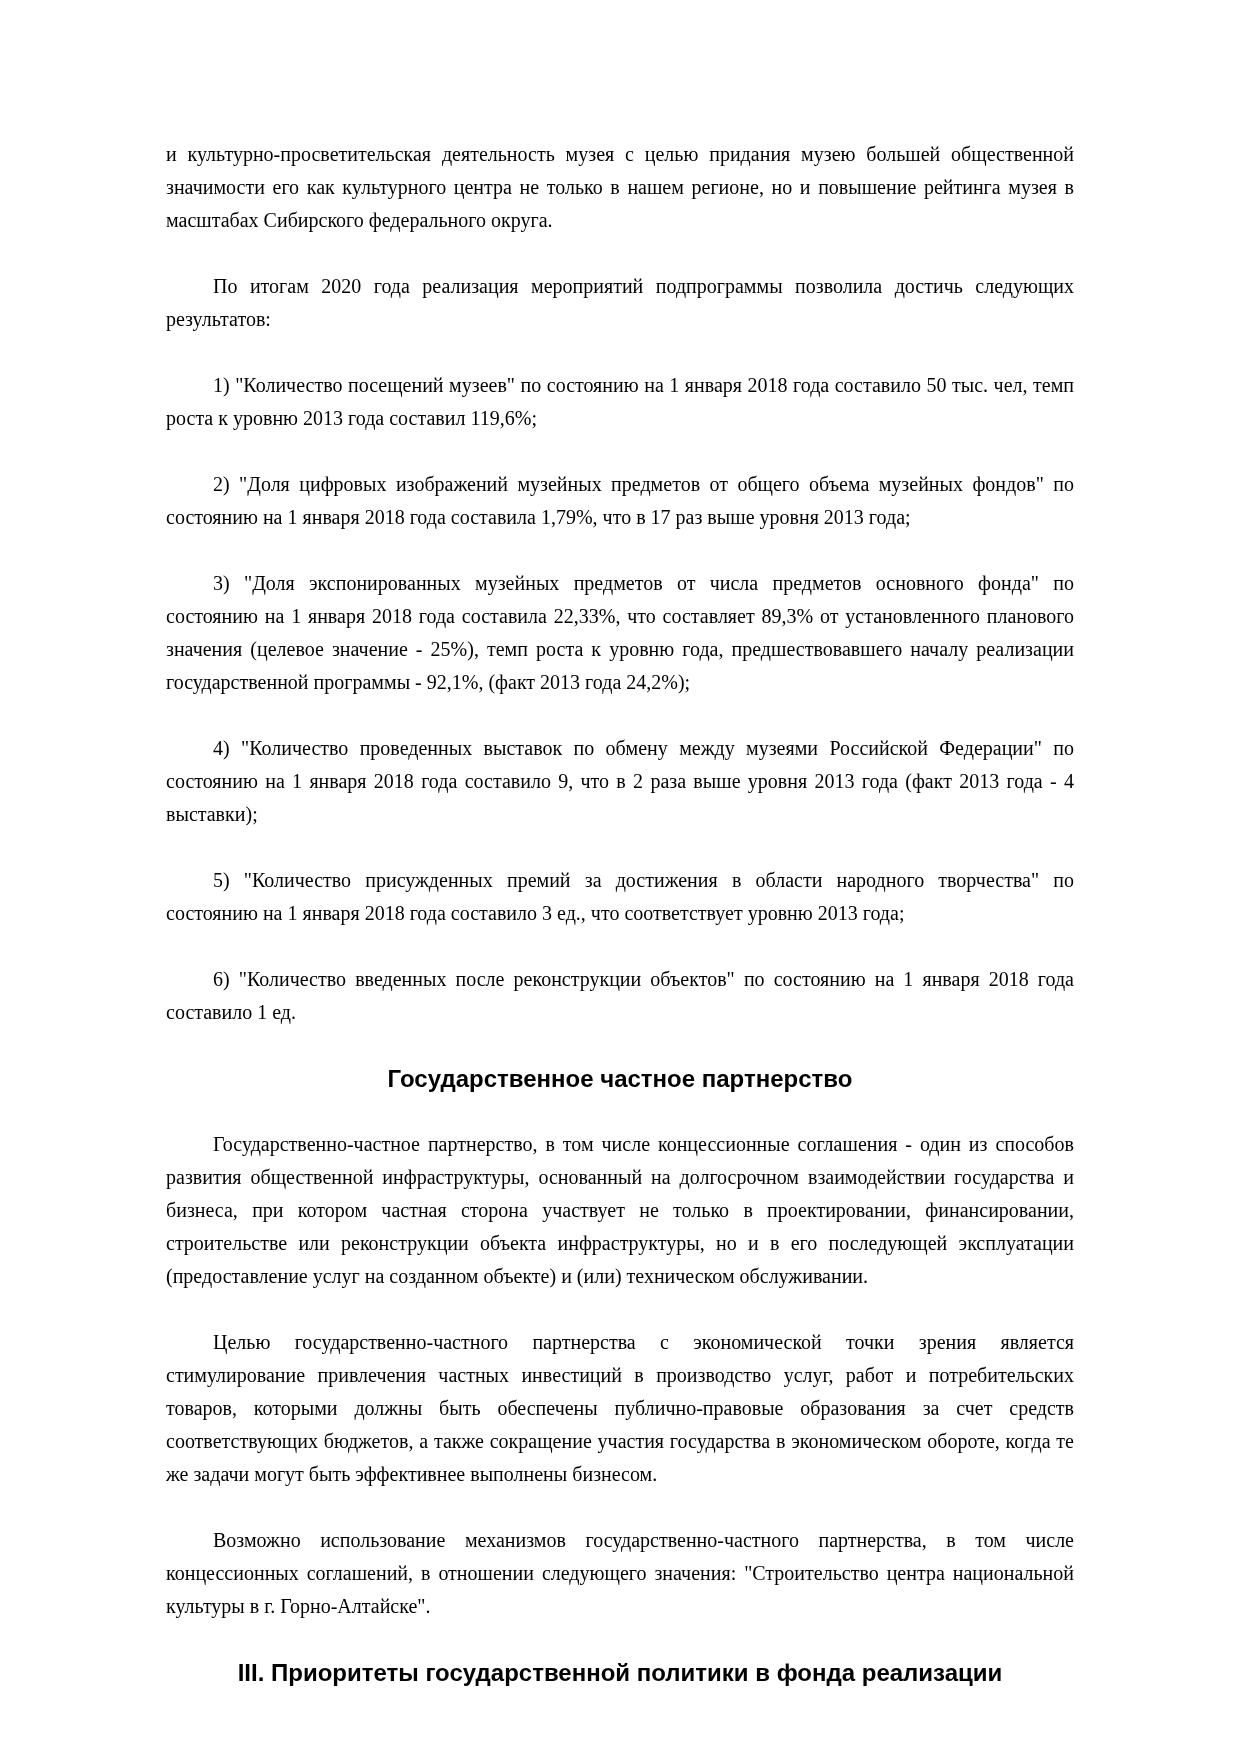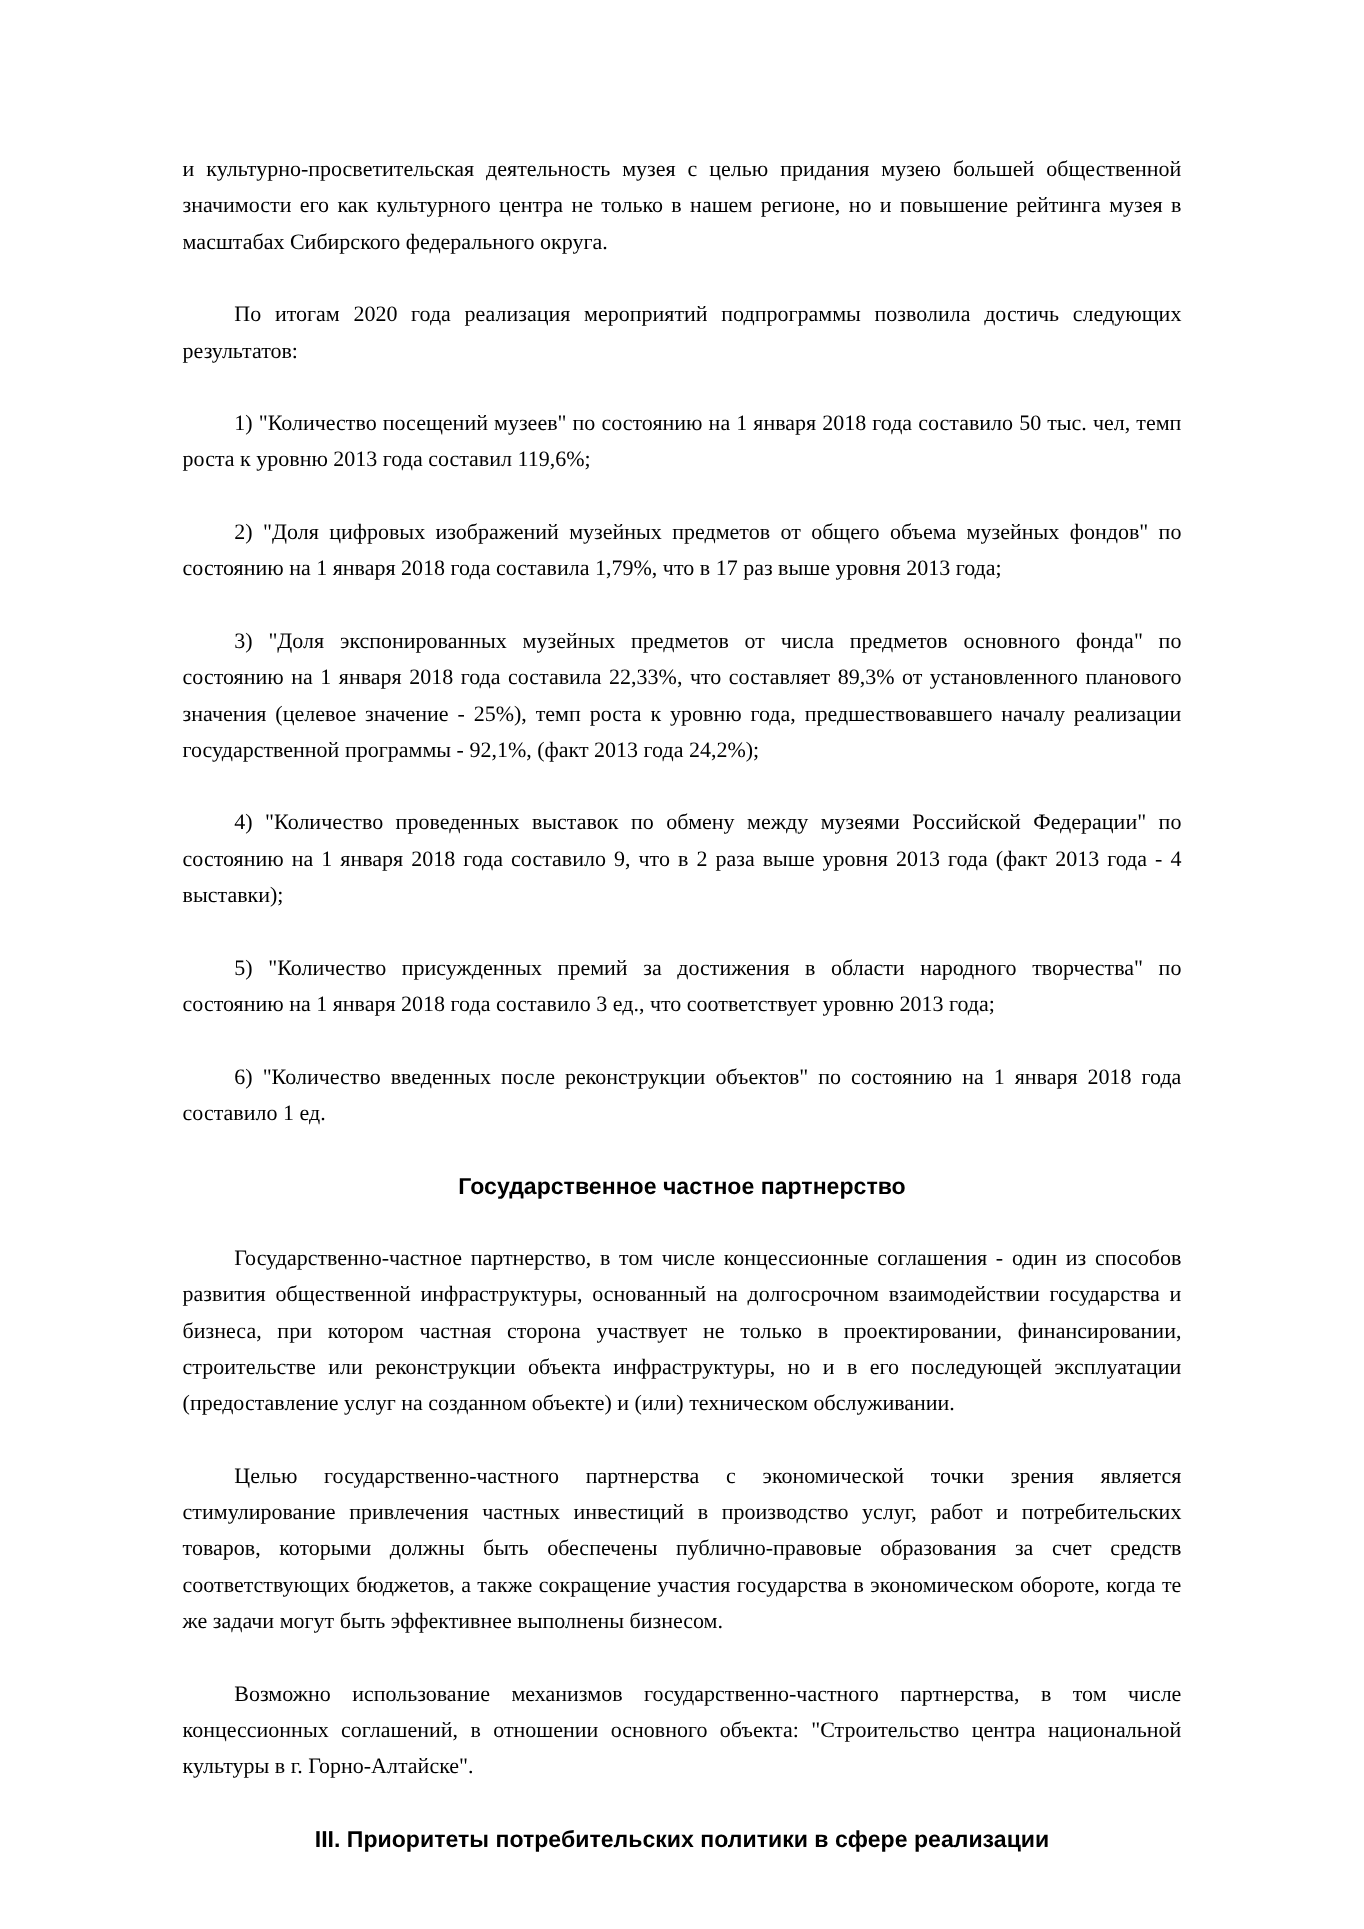--- a/index.html
+++ b/index.html
@@ -27,21 +27,21 @@
   }
   .para.noindent {
     text-indent: 0;
   }
   .heading {
     margin: 0 0 33px 0;
     text-align: center;
     text-indent: 0;
     font-family: "Liberation Sans", "DejaVu Sans", sans-serif;
     font-weight: bold;
-    font-size: 21px;
+    font-size: 24px;
     line-height: 33px;
   }
 </style>
 </head>
 <body>
 
 <div class="page">
 
   <p class="para noindent">и культурно-просветительская деятельность музея с целью придания музею большей общественной значимости его как культурного центра не только в нашем регионе, но и повышение рейтинга музея в масштабах Сибирского федерального округа.</p>
 
@@ -59,17 +59,17 @@
 
   <p class="para">6) "Количество введенных после реконструкции объектов" по состоянию на 1 января 2018 года составило 1 ед.</p>
 
 
   <h2 class="heading">Государственное частное партнерство</h2>
 
   <p class="para">Государственно-частное партнерство, в том числе концессионные соглашения - один из способов развития общественной инфраструктуры, основанный на долгосрочном взаимодействии государства и бизнеса, при котором частная сторона участвует не только в проектировании, финансировании, строительстве или реконструкции объекта инфраструктуры, но и в его последующей эксплуатации (предоставление услуг на созданном объекте) и (или) техническом обслуживании.</p>
 
   <p class="para">Целью государственно-частного партнерства с экономической точки зрения является стимулирование привлечения частных инвестиций в производство услуг, работ и потребительских товаров, которыми должны быть обеспечены публично-правовые образования за счет средств соответствующих бюджетов, а также сокращение участия государства в экономическом обороте, когда те же задачи могут быть эффективнее выполнены бизнесом.</p>
 
-  <p class="para">Возможно использование механизмов государственно-частного партнерства, в том числе концессионных соглашений, в отношении основного объекта: "Строительство центра национальной культуры в г. Горно-Алтайске".</p>
+  <p class="para">Возможно использование механизмов государственно-частного партнерства, в том числе концессионных соглашений, в отношении следующего значения: "Строительство центра национальной культуры в г. Горно-Алтайске".</p>
 
-  <h2 class="heading">III. Приоритеты потребительских политики в сфере реализации</h2>
+  <h2 class="heading">III. Приоритеты государственной политики в фонда реализации</h2>
 
 </div>
 
 </body></html>

